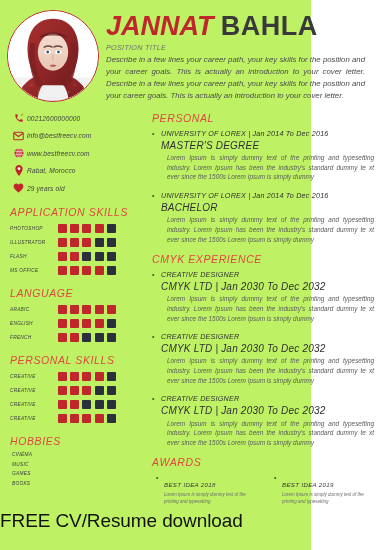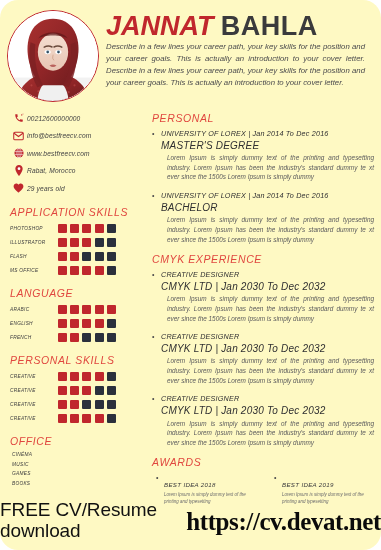--- a/index.html
+++ b/index.html
@@ -4,23 +4,22 @@
 <style>
   * { box-sizing: border-box; margin: 0; padding: 0; }
   html, body {
     width: 381px; height: 550px;
     background: #ffffff;
     font-family: "Liberation Sans", sans-serif;
     overflow: hidden;
   }
   #page {
     position: relative;
-    width: 381px; height: 550px;
-    background: #fef9c3;
-    border-radius: 18px;
+    width: 311px; height: 550px;
+    background: #bef264;
   }
 
   
   .header {
     position: absolute;
     left: 0; top: 0;
     width: 381px; height: 112px;
     display: flex;
     align-items: flex-start;
   }
@@ -322,20 +321,21 @@
             </g>
           </g>
         </svg>
       </div>
     </div>
 
     <div class="header-text">
       <div class="name-line">
         <span class="name-first">JANNAT</span><span> </span><span class="name-last">BAHLA</span>
       </div>
+      <div class="position-title">POSITION TITLE</div>
       <div class="summary">Describe in a few lines your career path, your key skills for the position and your career goals. This is actually an introduction to your cover letter. Describe in a few lines your career path, your key skills for the position and your career goals. This is actually an introduction to your cover letter.</div>
     </div>
   </div>
 
   <div class="body-cols">
 
     <div class="left-col">
 
       <div class="contact-list">
 
@@ -515,21 +515,21 @@
                 <span class="sq on"></span>
                 <span class="sq on"></span>
                 <span class="sq on"></span>
                 <span class="sq off"></span>
               </span>
           </div>
         </div>
       </div>
 
       <div class="skill-block">
-        <div class="sec-head">OFFICE</div>
+        <div class="sec-head">HOBBIES</div>
         <div>
           <div class="hobby-item">CINÉMA</div>
           <div class="hobby-item">MUSIC</div>
           <div class="hobby-item">GAMES</div>
           <div class="hobby-item">BOOKS</div>
         </div>
       </div>
     </div>
 
     <div class="right-col">
@@ -599,16 +599,15 @@
               <div class="award-desc">Lorem Ipsum is simply dummy text of the printing and typesetting</div>
             </span>
           </div>
         </div>
       </div>
     </div>
   </div>
 
   <div class="overlay">
     <div class="ov-line1">FREE CV/Resume download</div>
-    <div class="ov-line2">https://cv.devat.net</div>
   </div>
 
 </div>
 
 </body></html>

